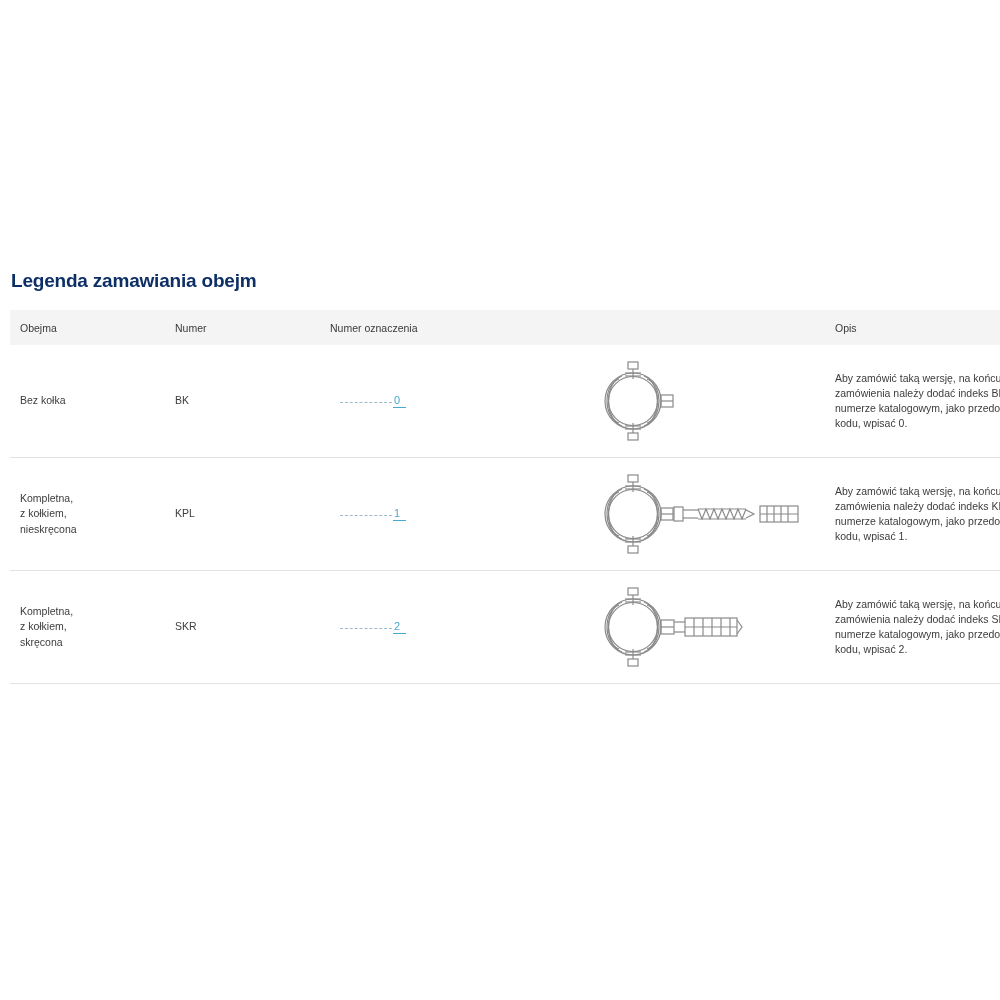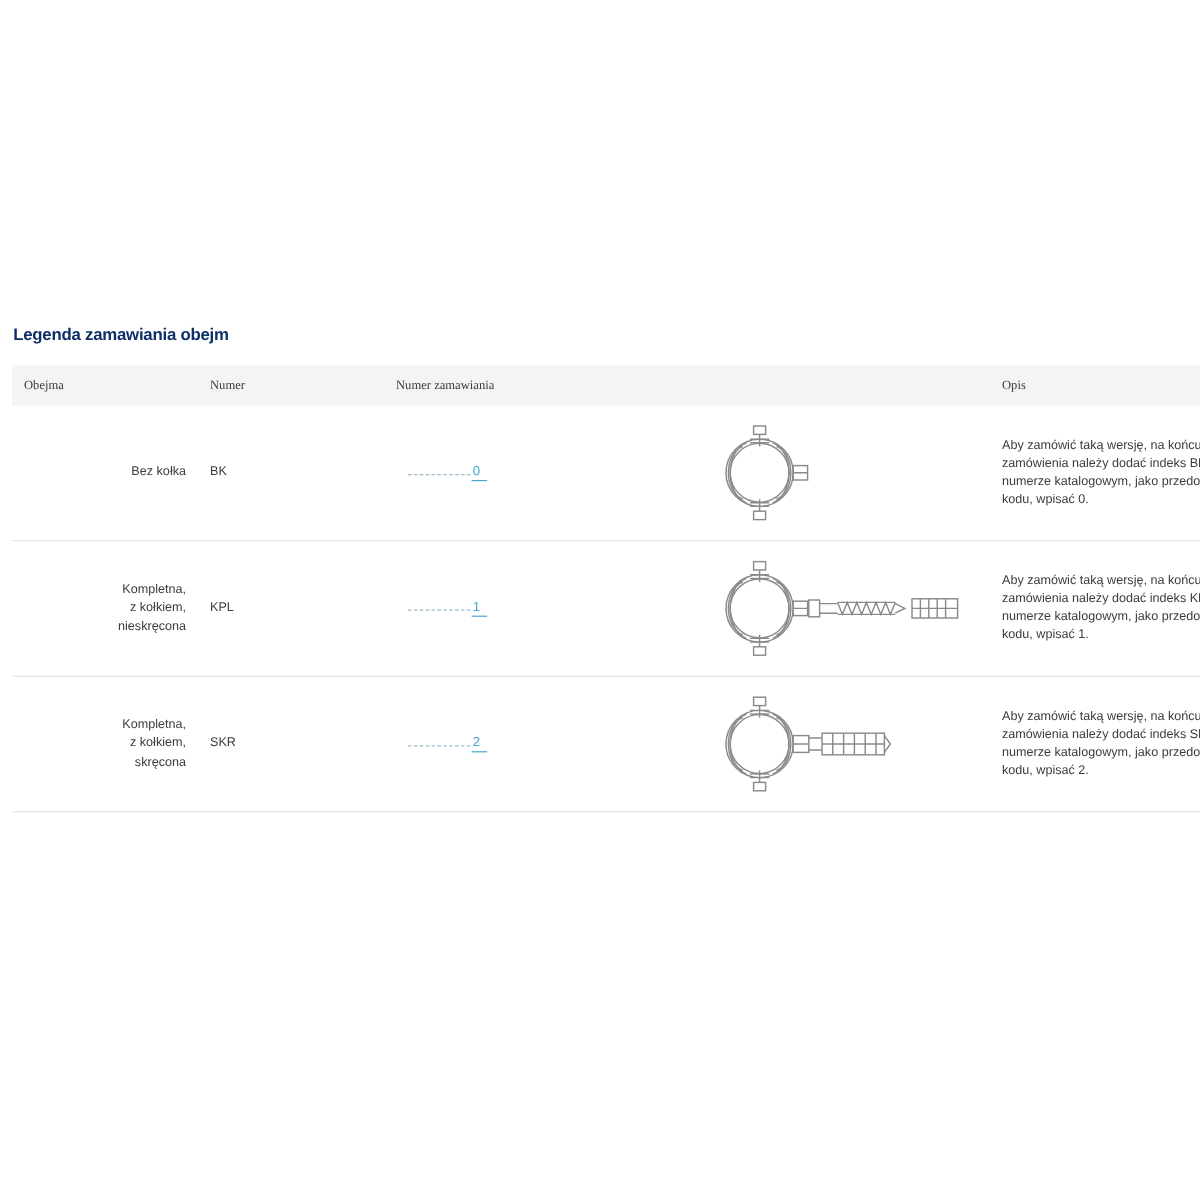--- a/index.html
+++ b/index.html
@@ -25,21 +25,21 @@
   }
 
   .legend-wrap {
     position: absolute;
     left: 10px;
     top: 270px;
     width: 980px;
   }
 
   .legend-title {
-    font-size: 14px;
+    font-size: 19px;
     font-weight: bold;
     color: #0d2f66;
     letter-spacing: -0.2px;
     margin: 0 0 18px 0;
     padding-left: 1px;
   }
 
   table.legend-table {
     width: 980px;
     border-collapse: collapse;
@@ -47,42 +47,40 @@
   }
 
   table.legend-table thead th {
     background: #f4f4f4;
     font-size: 10.5px;
     font-weight: normal;
     color: #3a3a3a;
     text-align: left;
     padding: 12px 10px 11px 10px;
     border: none;
-    font-family: Liberation Serif, serif;
   }
 
   th.col-obejma   { width: 135px; padding-left: 10px !important; }
   th.col-indeks   { width: 135px; }
   th.col-numer    { width: 210px; }
   th.col-rysunek  { width: 255px; }
   th.col-opis     { width: 245px; }
 
   table.legend-table tbody td {
     border-bottom: 1px solid #e3e3e3;
     vertical-align: middle;
     padding: 0 10px;
     height: 112px;
     font-size: 10.5px;
     color: #3c3c3c;
     line-height: 1.45;
   }
 
   td.cell-obejma {
     white-space: pre-line;
-    text-align: right;
   }
 
   td.cell-numer {
     text-align: left;
     padding-left: 0;
   }
 
   .code-graphic {
     position: relative;
     width: 70px;
@@ -136,21 +134,21 @@
 
   <div class="legend-wrap">
 
     <h1 class="legend-title">Legenda zamawiania obejm</h1>
 
     <table class="legend-table">
       <thead>
         <tr>
           <th class="col-obejma">Obejma</th>
           <th class="col-indeks">Numer</th>
-          <th class="col-numer">Numer zamawiania</th>
+          <th class="col-numer">Numer oznaczenia</th>
           <th class="col-rysunek"></th>
           <th class="col-opis">Opis</th>
         </tr>
       </thead>
       <tbody>
 
         <tr>
           <td class="cell-obejma">Bez kołka</td>
           <td class="cell-indeks">BK</td>
           <td class="cell-numer">

